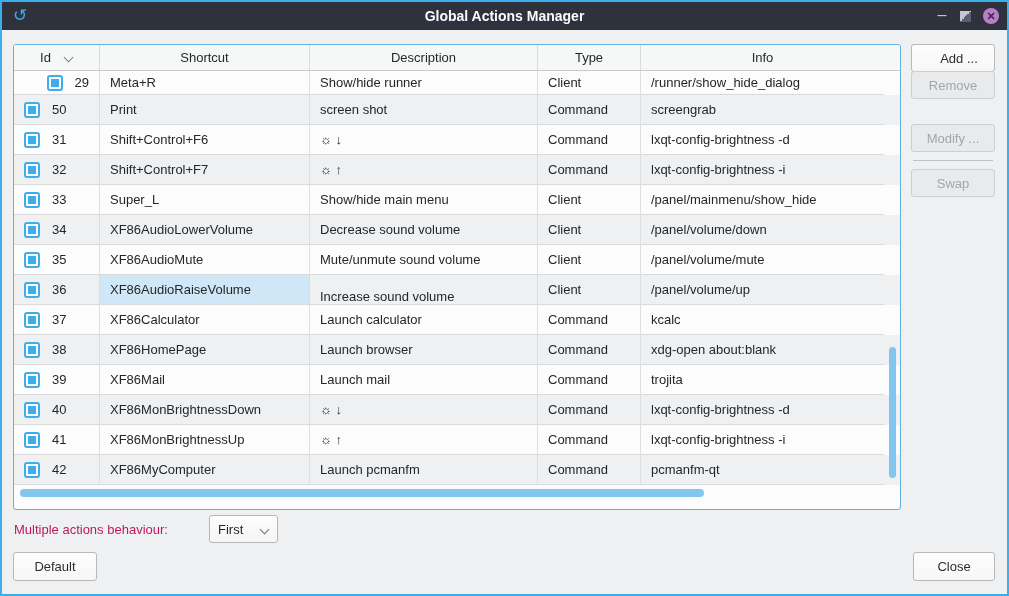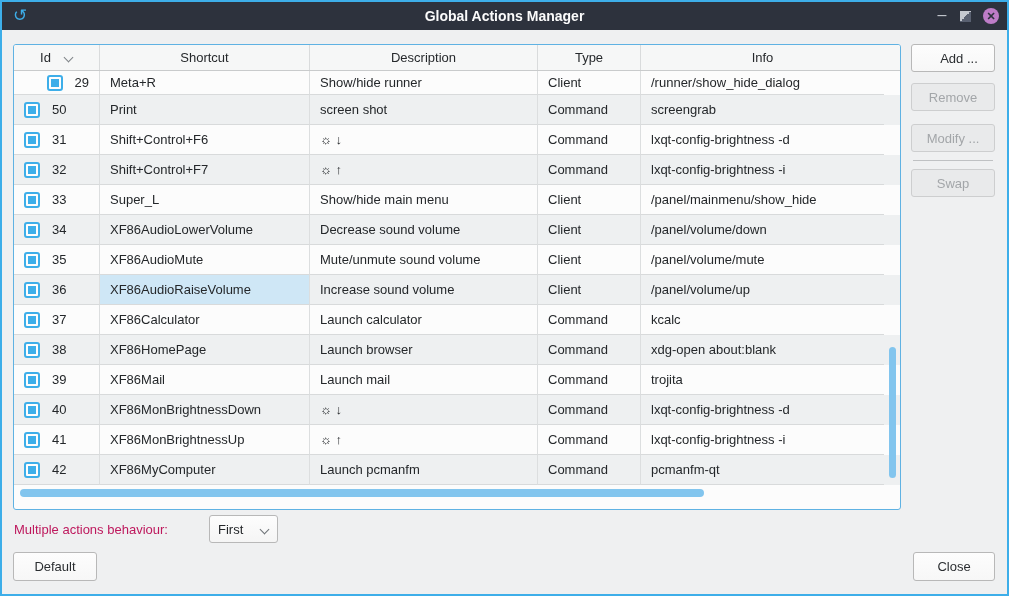--- a/index.html
+++ b/index.html
@@ -37,21 +37,21 @@
   .cb { position:relative; width:16px; height:16px; border:2px solid #3daee9; border-radius:3px; background:#fdfdfd; margin-right:12px; flex:none; }
   .cb::after { content:""; position:absolute; left:2px; top:2px; width:8px; height:8px; background:#3daee9; }
 
   .vscroll { position:absolute; right:4px; top:302px; width:7px; height:131px; border-radius:4px; background:#82c5ee; }
   .hscroll { position:absolute; left:6px; top:444px; width:684px; height:8px; border-radius:4px; background:#82c5ee; }
 
   
   .btn { border:1px solid #b8b8b8; border-radius:3px; background:linear-gradient(#fdfdfd,#f7f7f7); color:#2b2e31; font-size:13px; font-family:inherit; text-align:center; }
   .btn:disabled { background:#e9eaeb; border-color:#cdcecf; color:#a3a6a9; }
   .sidecol .btn { position:absolute; left:909px; width:84px; height:28px; }
-  #btn-add { top:14px;padding-left:12px; } #btn-remove { top:53px; } #btn-modify { top:94px; } #btn-swap { top:139px; }
+  #btn-add { top:14px;padding-left:12px; } #btn-remove { top:41px; } #btn-modify { top:94px; } #btn-swap { top:139px; }
   .side-sep { position:absolute; left:911px; top:130px; width:80px; height:1px; background:#bfc1c3; }
 
   
   .behaviour-label { position:absolute; left:12px; top:492px; line-height:16px; color:#be185d; }
   .combo { position:absolute; left:207px; top:485px; width:69px; height:28px; border:1px solid #b8b8b8; border-radius:3px; background:linear-gradient(#fdfdfd,#f5f5f5); display:flex; align-items:center; padding:0 8px; }
   .combo-chev { position:absolute; right:9px; top:10px; width:7px; height:7px; }
   .combo-chev::before { content:""; position:absolute; width:6px; height:6px; border-right:1.5px solid #6e7377; border-bottom:1.5px solid #6e7377; transform:rotate(45deg); }
   #btn-default { position:absolute; left:11px; top:522px; width:84px; height:29px; }
   #btn-close { position:absolute; left:911px; top:522px; width:82px; height:29px; }
 </style>
@@ -219,21 +219,21 @@
             </div>
           </div>
           <div class="trow alt">
             <div class="td" style="width: 86px;">
               <span class="cb"></span>
               <span>36</span>
             </div>
             <div class="td sel" style="width: 210px;">
               <span>XF86AudioRaiseVolume</span>
             </div>
-            <div class="td" style="width: 228px;">
+            <div class="td" style="width: 228px; align-items: flex-end;">
               <span>Increase sound volume</span>
             </div>
             <div class="td" style="width: 103px;">
               <span>Client</span>
             </div>
             <div class="td" style="width: 243px;">
               <span>/panel/volume/up</span>
             </div>
           </div>
           <div class="trow">

